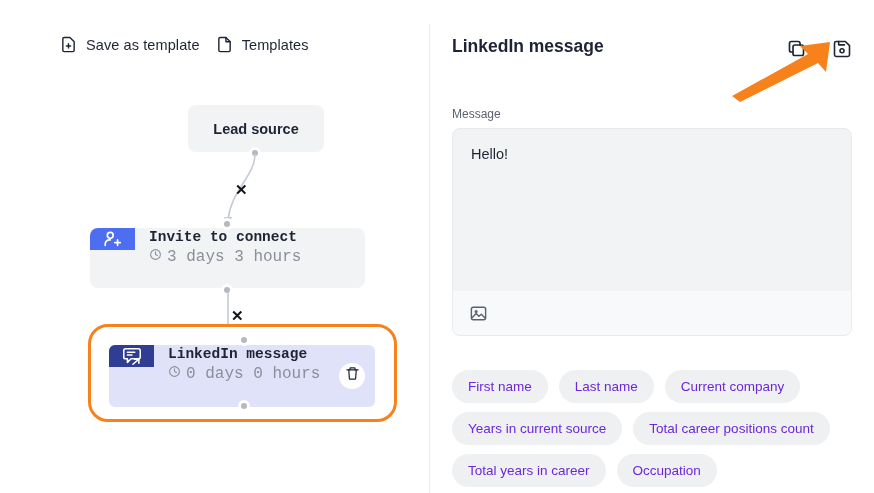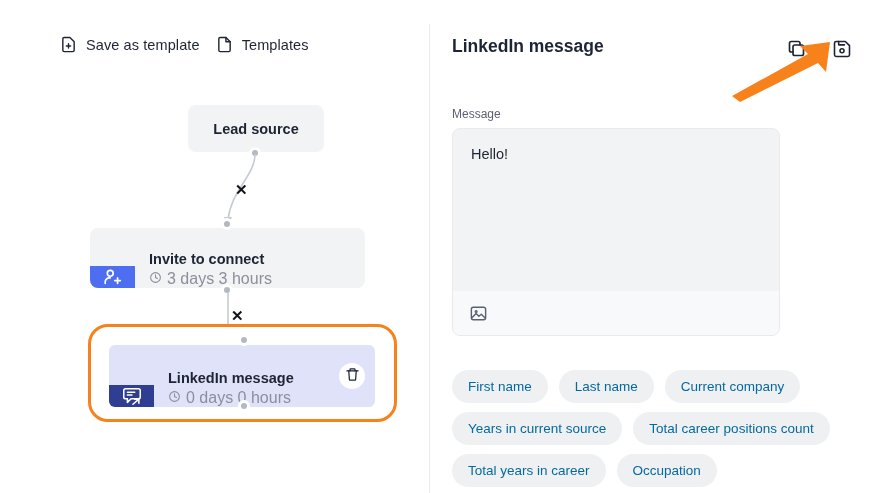--- a/index.html
+++ b/index.html
@@ -24,21 +24,21 @@
   
   .node-lead {
     position:absolute; left:188px; top:105px; width:136px; height:47px;
     background:#f2f3f5; border-radius:8px;
     display:flex; align-items:center; justify-content:center;
   }
   .node-lead span { font-size:14.5px; font-weight:700; color:#1d2433; }
 
   .node {
     position:absolute; border-radius:8px; overflow:hidden;
-    display:flex; align-items:flex-end; background:#f2f3f5;
+    display:flex; align-items:flex-start; background:#f2f3f5;font-family:Liberation Mono, monospace;
   }
   .node-invite { left:90px; top:228px; width:275px; height:60px; }
   .node-icon { width:45px; display:flex; align-items:center; justify-content:center; flex:0 0 45px; }
   .node-icon.blue { background:#4e6ef2; }
   .node-icon.navy { background:#2f3d93; }
   .node-body { flex:1; display:flex; flex-direction:column; justify-content:center; padding-left:14px; }
   .node-title { font-size:14.5px; font-weight:700; color:#1d2433; line-height:1.25; }
   .node-sub { display:flex; align-items:center; gap:5px; font-size:16px; color:#8a8f9a; margin-top:2px; }
 
   
@@ -70,34 +70,34 @@
   #panel { position:absolute; left:430px; top:0; width:444px; height:493px; background:#fff; }
   .panel-title { position:absolute; left:22px; top:36px; font-size:17.5px; font-weight:700; color:#1d2433; }
   .panel-actions { position:absolute; right:22px; top:38px; display:flex; align-items:center; gap:25px; }
   .pa-btn { cursor:pointer; display:block; }
 
   .arrow-annot { position:absolute; left:300px; top:42px; pointer-events:none; }
 
   .field-label { position:absolute; left:22px; top:107px; font-size:12px; color:#5a6170; }
 
   .msg-box {
-    position:absolute; left:22px; top:128px; width:328px; height:208px;
+    position:absolute; left:22px; top:128px; width:400px; height:208px;
     background:#f2f3f5; border:1px solid #e8eaee; border-radius:8px; overflow:hidden;
   }
   .msg-text { padding:17px 18px; font-size:14.5px; color:#1d2433; }
   .msg-foot {
     position:absolute; left:0; bottom:0; width:100%; height:44px;
     background:#f8f9fa; display:flex; align-items:center; padding-left:16px;
   }
   .img-btn { cursor:pointer; display:flex; }
 
   .chips { position:absolute; left:22px; top:370px; width:410px; display:flex; flex-wrap:wrap; gap:9px 11px; }
   .chip {
     background:#eff0f2; border-radius:18px; padding:9px 16px;
-    font-size:13.5px; color:#0369a1; cursor:pointer; white-space:nowrap;
+    font-size:13.5px; color:#6d28d9; cursor:pointer; white-space:nowrap;
   }
 </style>
 </head>
 <body>
 
 <div id="app">
 
   <div id="canvas">
 
     <div class="toolbar">

